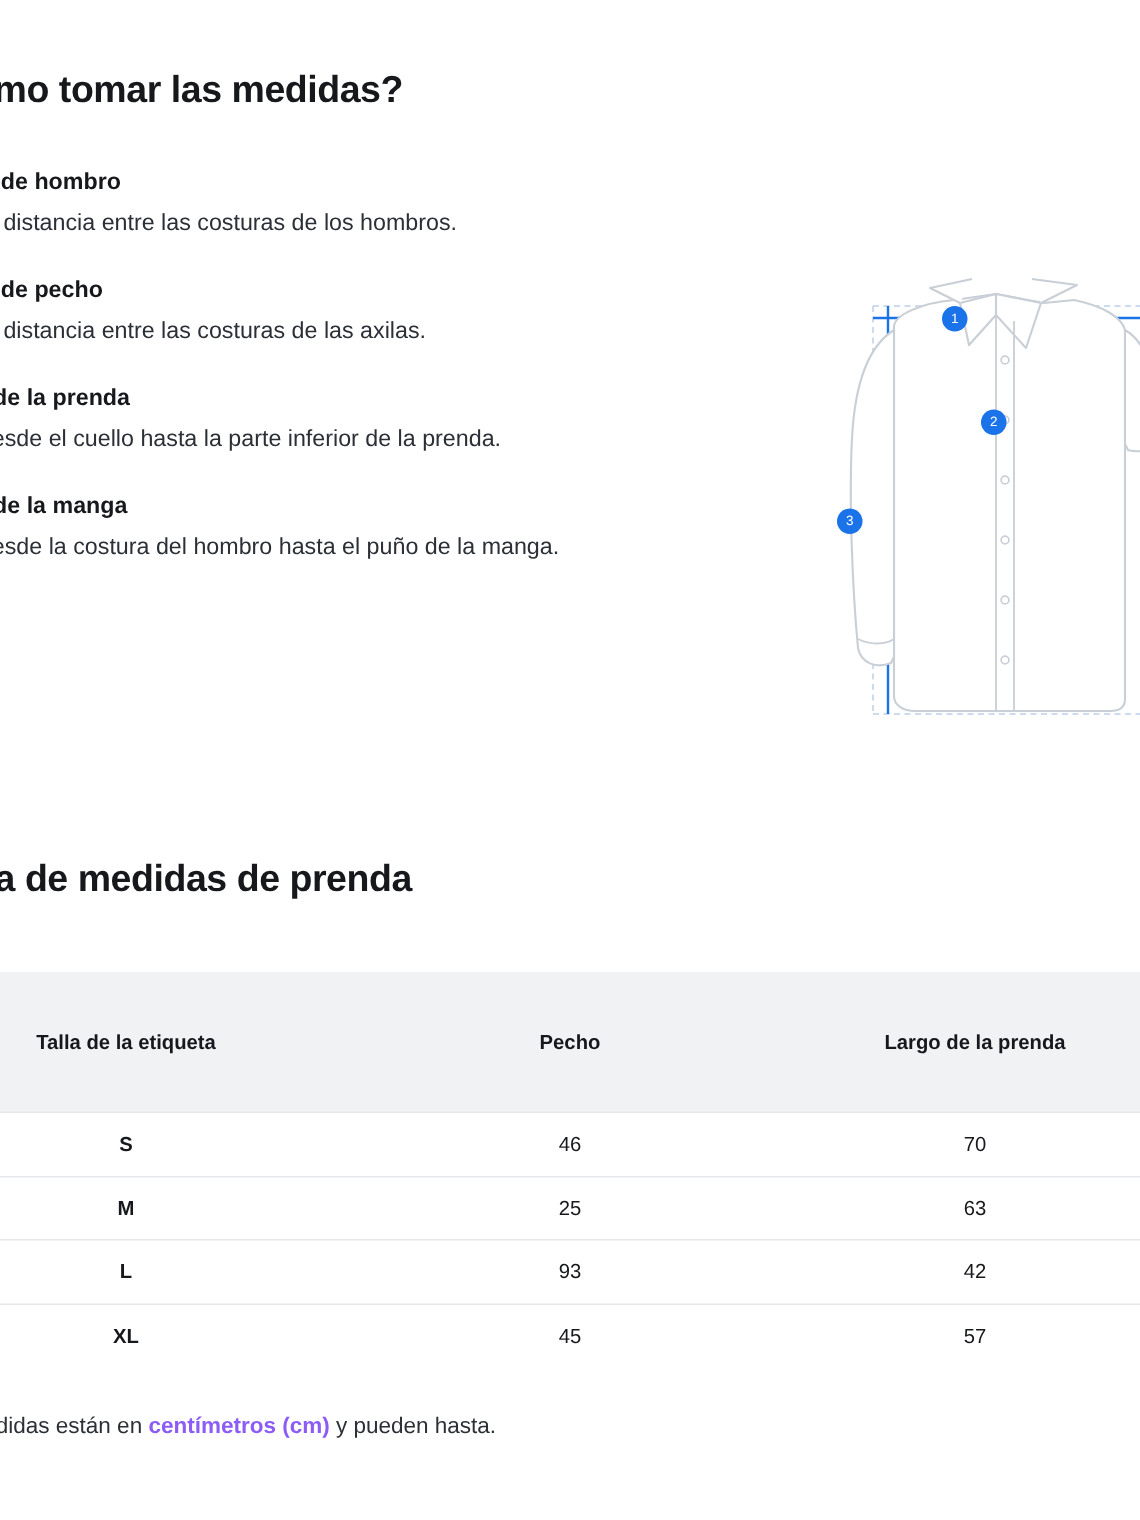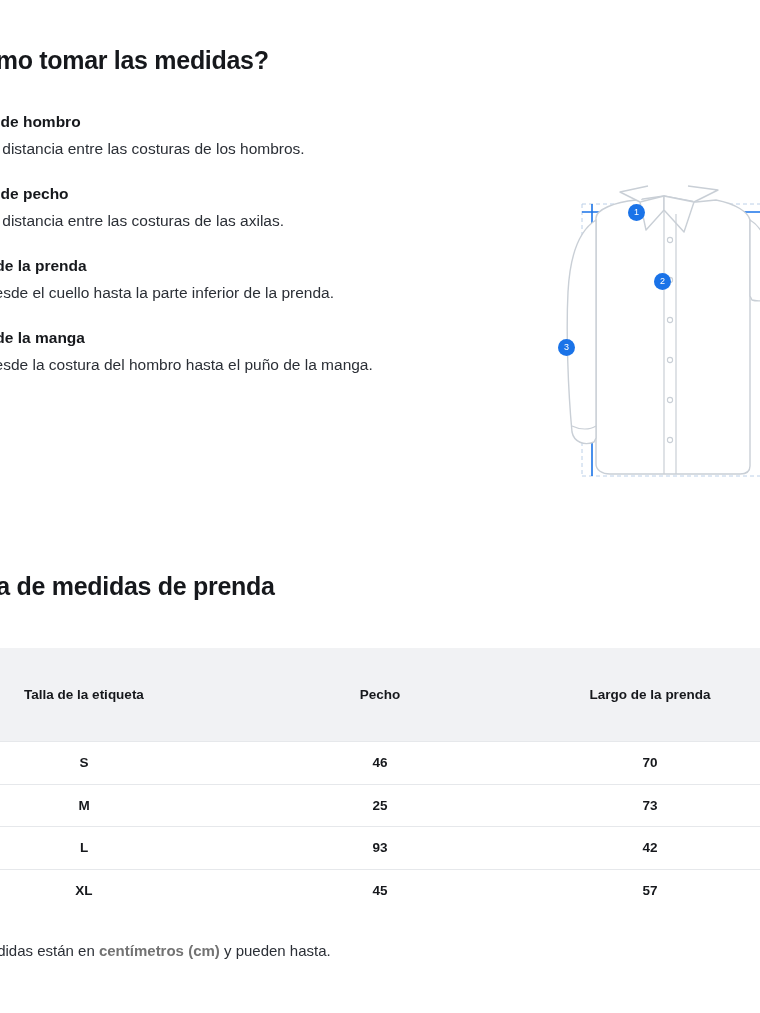--- a/index.html
+++ b/index.html
@@ -121,38 +121,37 @@
     padding: 0 8px;
   }
   table.size-table td {
     font-size: 13.5px;
     color: #16181c;
     height: 41.5px;
     text-align: center;
     border-top: 1px solid #e6e8eb;
     padding: 0 8px;
     background: #ffffff;
-    font-weight: bold;
   }
   table.size-table td.first-col {
     font-weight: bold;
   }
   table.size-table tr:first-child td { border-top: 1px solid #e6e8eb; }
   col.c1 { width: 272px; }
   col.c2 { width: 320px; }
   col.c3 { width: 220px; }
 
   .footnote {
     position: absolute;
     left: 0px;
     top: 942px;
     font-size: 15px;
     color: #2b2f36;
   }
-  .footnote b { font-weight: bold; color: #737373; }
+  .footnote b { font-weight: bold; color: #8b5cf6; }
 </style>
 </head>
 <body>
 
 <div class="page">
 
   <h2 class="section-title" id="howto-title">¿Cómo tomar las medidas?</h2>
 
   <div class="howto-wrap">
 
@@ -239,21 +238,21 @@
       </thead>
       <tbody>
         <tr>
           <td class="first-col">S</td>
           <td>46</td>
           <td>70</td>
         </tr>
         <tr>
           <td class="first-col">M</td>
           <td>25</td>
-          <td>73</td>
+          <td>63</td>
         </tr>
         <tr>
           <td class="first-col">L</td>
           <td>93</td>
           <td>42</td>
         </tr>
         <tr>
           <td class="first-col">XL</td>
           <td>45</td>
           <td>57</td>

